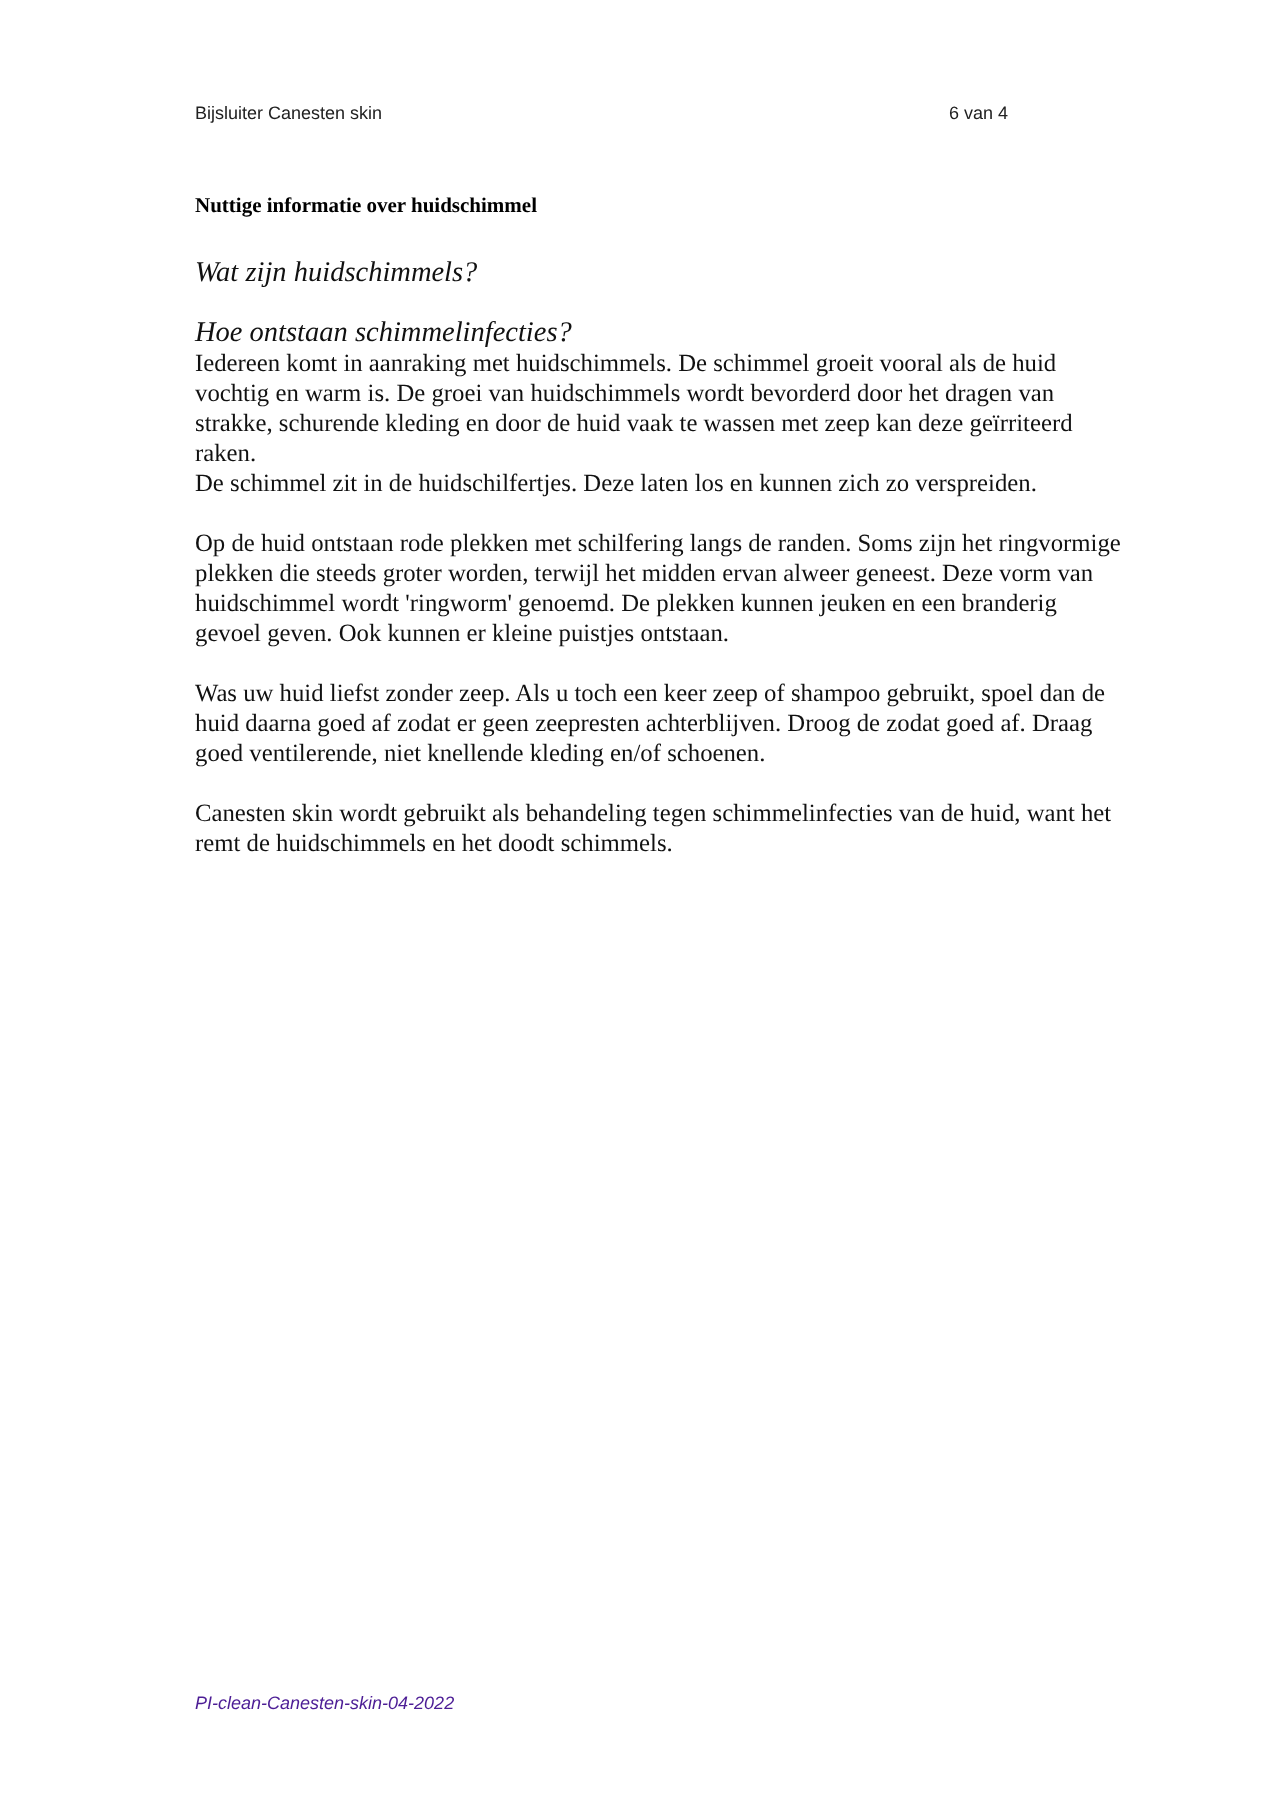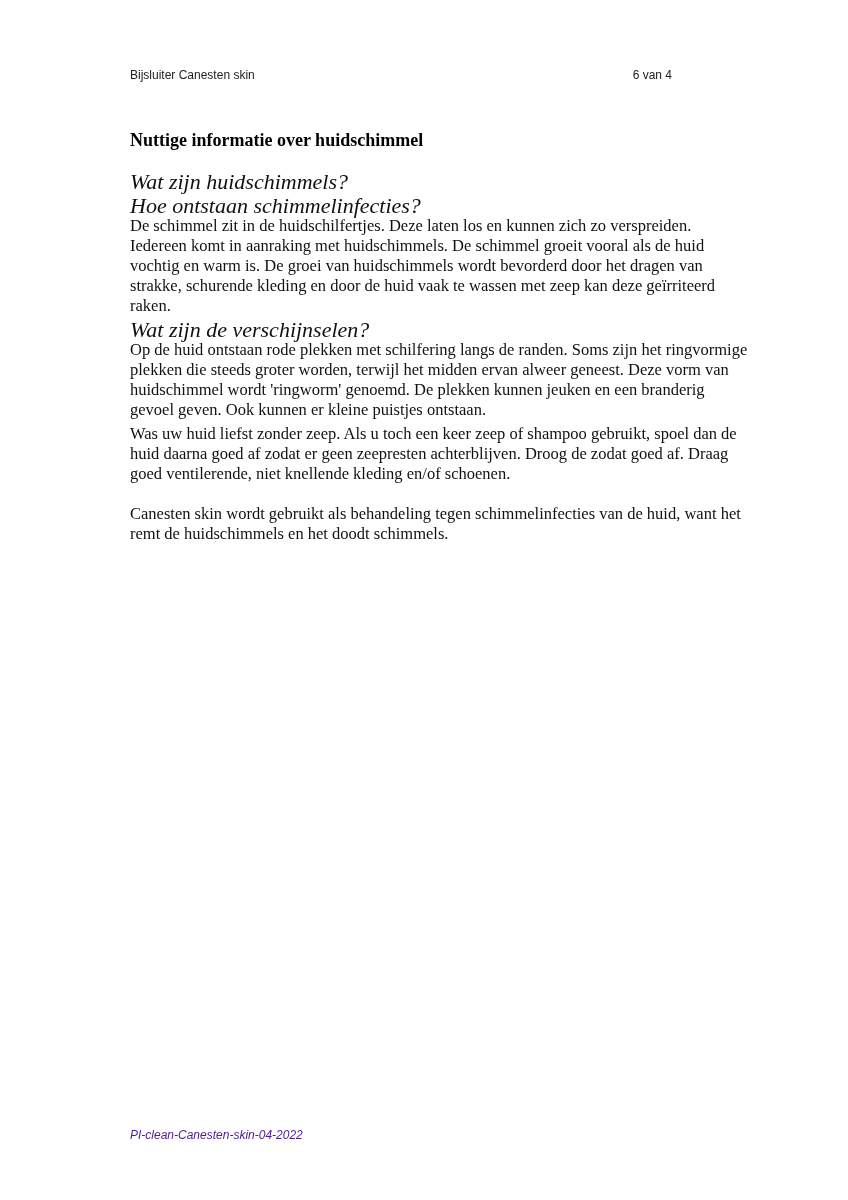--- a/index.html
+++ b/index.html
@@ -27,41 +27,41 @@
     font-family: "Liberation Sans", sans-serif;
     font-size: 12px;
     color: #222222;
   }
   .title {
     position: absolute;
     top: 130px;
     left: 130px;
     margin: 0;
     font-family: "Liberation Serif", serif;
-    font-size: 18px;
+    font-size: 14px;
     font-weight: bold;
     color: #000000;
   }
   .content {
     position: absolute;
     top: 172px;
     left: 130px;
     width: 620px;
     font-size: 16.5px;
     line-height: 20px;
   }
   section {
-    margin-top: 4px;
+    margin-top: 20px;
   }
   section:first-child {
     margin-top: 0;
   }
   .shead {
     margin: 0;
-    font-size: 22px;
+    font-size: 19px;
     font-weight: normal;
     font-style: italic;
     line-height: 20px;
   }
   .content p {
     margin: 0;
   }
   .content p.gap {
     margin-top: 20px;
   }
@@ -88,26 +88,25 @@
   <h1 class="title">Nuttige informatie over huidschimmel</h1>
 
   <div class="content">
 
     <section>
       <h2 class="shead">Wat zijn huidschimmels?</h2>
     </section>
 
     <section>
       <h2 class="shead">Hoe ontstaan schimmelinfecties?</h2>
+      <p>Iedereen komt in aanraking met huidschimmels. De schimmel groeit vooral als de huid vochtig en warm is. De groei van huidschimmels wordt bevorderd door het dragen van strakke, schurende kleding en door de huid vaak te wassen met zeep kan deze geïrriteerd raken.</p>
       <p>De schimmel zit in de huidschilfertjes. Deze laten los en kunnen zich zo verspreiden.</p>
-      <p>Iedereen komt in aanraking met huidschimmels. De schimmel groeit vooral als de huid vochtig en warm is. De groei van huidschimmels wordt bevorderd door het dragen van strakke, schurende kleding en door de huid vaak te wassen met zeep kan deze geïrriteerd raken.</p>
     </section>
 
     <section>
-      <h2 class="shead">Wat zijn de verschijnselen?</h2>
       <p>Op de huid ontstaan rode plekken met schilfering langs de randen. Soms zijn het ringvormige plekken die steeds groter worden, terwijl het midden ervan alweer geneest. Deze vorm van huidschimmel wordt 'ringworm' genoemd. De plekken kunnen jeuken en een branderig gevoel geven. Ook kunnen er kleine puistjes ontstaan.</p>
     </section>
 
     <section>
       <p>Was uw huid liefst zonder zeep. Als u toch een keer zeep of shampoo gebruikt, spoel dan de huid daarna goed af zodat er geen zeepresten achterblijven. Droog de zodat goed af. Draag goed ventilerende, niet knellende kleding en/of schoenen.</p>
       <p class="gap">Canesten skin wordt gebruikt als behandeling tegen schimmelinfecties van de huid, want het remt de huidschimmels en het doodt schimmels.</p>
     </section>
 
   </div>
 

